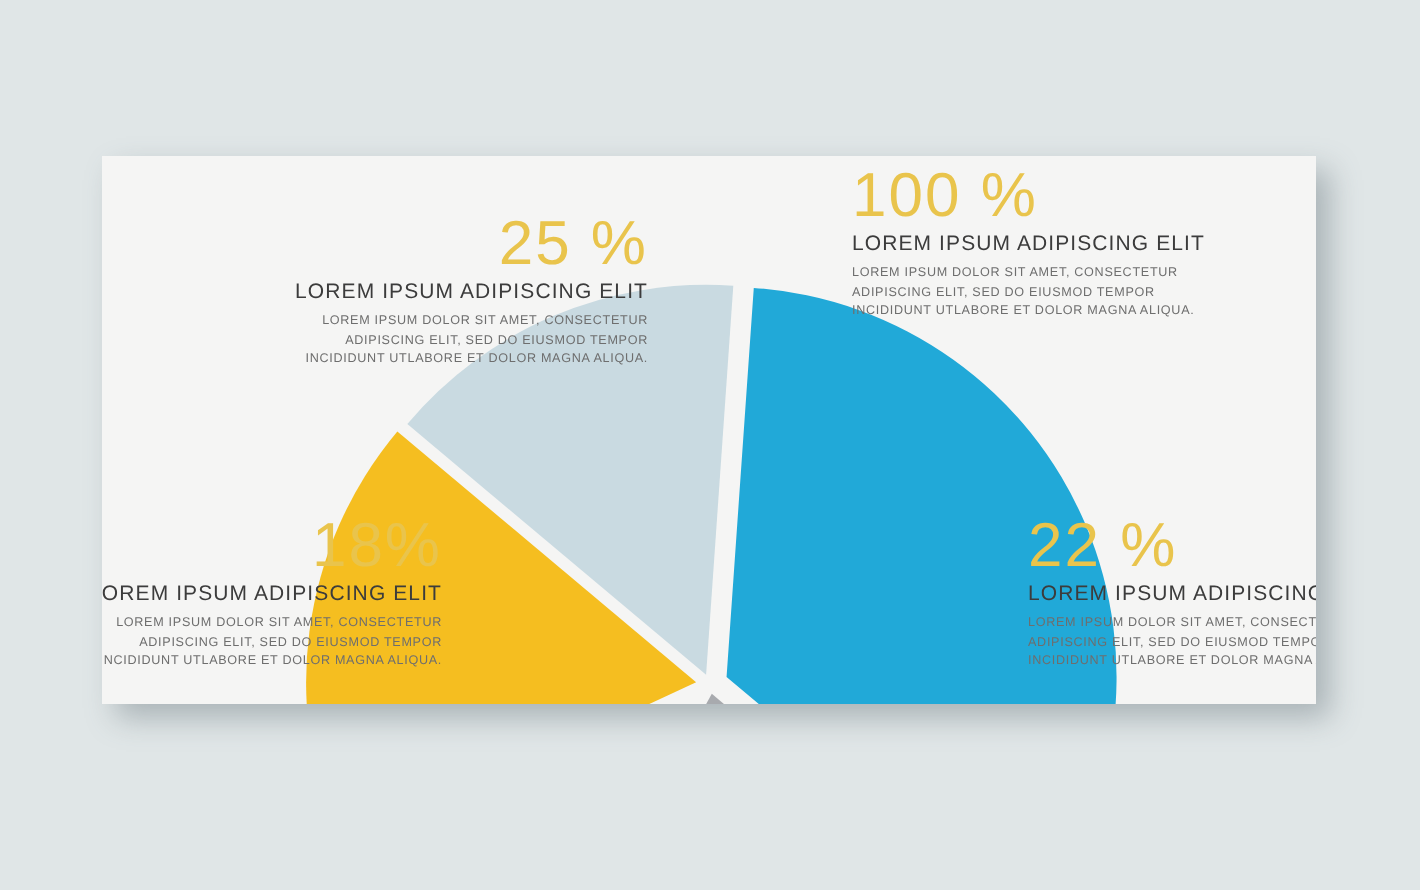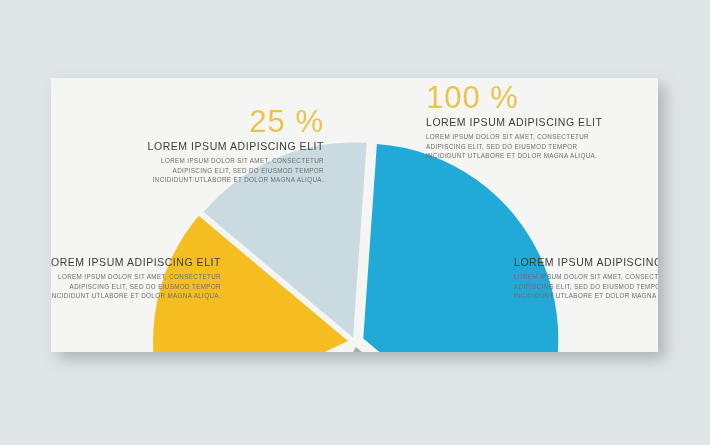--- a/index.html
+++ b/index.html
@@ -107,23 +107,25 @@
       <div class="body">LOREM  IPSUM  DOLOR  SIT  AMET,  CONSECTETUR ADIPISCING ELIT,  SED  DO  EIUSMOD   TEMPOR INCIDIDUNT UTLABORE ET DOLOR MAGNA ALIQUA.</div>
     </div>
 
     <div class="stat align-left" id="stat-tr">
       <div class="num">100 %</div>
       <div class="head">LOREM IPSUM  ADIPISCING ELIT</div>
       <div class="body">LOREM  IPSUM  DOLOR  SIT  AMET,  CONSECTETUR ADIPISCING ELIT,  SED  DO  EIUSMOD   TEMPOR INCIDIDUNT UTLABORE ET DOLOR MAGNA ALIQUA.</div>
     </div>
 
     <div class="stat align-right" id="stat-bl">
+      <div class="num">18%</div>
       <div class="head">LOREM IPSUM  ADIPISCING ELIT</div>
       <div class="body">LOREM  IPSUM  DOLOR  SIT  AMET,  CONSECTETUR ADIPISCING ELIT,  SED  DO  EIUSMOD   TEMPOR INCIDIDUNT UTLABORE ET DOLOR MAGNA ALIQUA.</div>
     </div>
 
     <div class="stat align-left" id="stat-br">
+      <div class="num">22 %</div>
       <div class="head">LOREM IPSUM  ADIPISCING ELIT</div>
       <div class="body">LOREM  IPSUM  DOLOR  SIT  AMET,  CONSECTETUR ADIPISCING ELIT,  SED  DO  EIUSMOD   TEMPOR INCIDIDUNT UTLABORE ET DOLOR MAGNA ALIQUA.</div>
     </div>
 
   </div>
 </div>
 
 </body></html>

